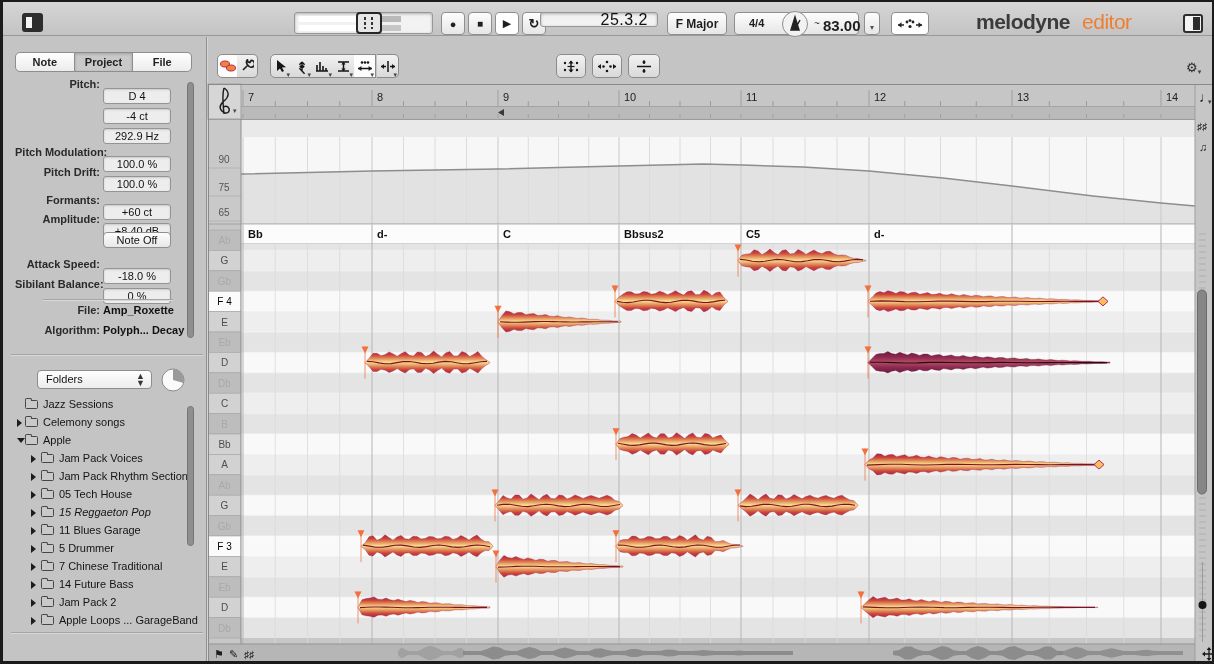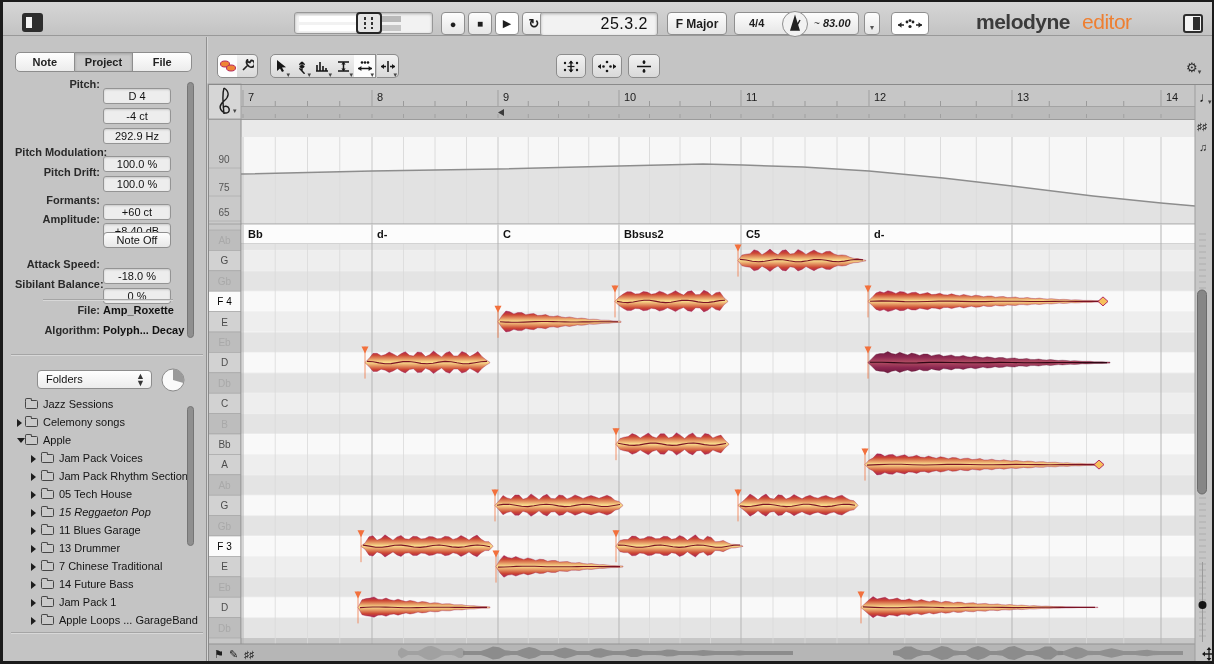--- a/index.html
+++ b/index.html
@@ -101,36 +101,36 @@
   <div class="abs raised tbtn" style="left:465px;top:10px;width:24px;height:23px;">
       <span style="font-size:10px;">■</span>
     </div>
   <div class="abs raised on tbtn" style="left:492px;top:10px;width:24px;height:23px;">
       <span style="font-size:11px;">▶</span>
     </div>
   <div class="abs raised tbtn" style="left:519px;top:10px;width:24px;height:23px;">
       <span style="font-size:13px;font-weight:bold;">↻</span>
     </div>
 
-  <div class="abs recessed timefield" style="left:537px;top:10px;width:118px;height:24px;">
+  <div class="abs recessed timefield" style="left:537px;top:10px;width:118px;height:15px;">
       <span>25.3.2</span>
     </div>
 
   <div class="abs raised tbtn keybtn" style="left:664px;top:10px;width:60px;height:23px;">
       <span>F Major</span>
     </div>
 
   <div class="abs raised" style="left:731px;top:10px;width:125px;height:23px;">
     <span class="abs" style="left:14px;top:4px;font-size:11px;font-weight:bold;color:#1e1e1e;">4/4</span>
     <svg class="abs" style="left:46px;top:-3px;" width="28" height="28">
       <circle cx="14" cy="14" r="12.5" fill="#f2f2f2" stroke="#8f8f8f"></circle>
       <path d="M10 20 L14 7 L18 20 Z M14 19 L19 10" fill="#222" stroke="#222" stroke-width="1.5"></path>
     </svg>
     <span class="abs" style="left:79px;top:5px;font-size:10px;color:#333;">~</span>
-    <span class="abs" style="left:88px;top:4px;font-size:11px;font-weight:bold;color:#1e1e1e;font-style:italic;">83.00</span>
+    <span class="abs" style="left:88px;top:4px;font-size:15px;font-weight:bold;color:#1e1e1e;">83.00</span>
   </div>
   <div class="abs raised tbtn" style="left:861px;top:10px;width:16px;height:23px;">
       <span style="font-size:8px;color:#555;margin-top:8px;">▾</span>
     </div>
 
   <div class="abs raised on tbtn" style="left:888px;top:10px;width:38px;height:23px;">
     <svg width="26" height="14">
       <path d="M1 8 H7 M25 8 H19" stroke="#222" stroke-width="1.6"></path>
       <path d="M1 8 l3.5 -2.8 v5.6 Z M25 8 l-3.5 -2.8 v5.6 Z" fill="#222"></path>
       <circle cx="10" cy="5" r="1.4" fill="#222"></circle>
@@ -251,36 +251,36 @@
         <span class="txt" style="left: 44px; font-style: italic;">15 Reggaeton Pop</span>
       </div>
       <div class="frow" style="top: 520px;">
         <span class="arr r" style="left: 16px;"></span>
         <span class="fold" style="left: 26px;"></span>
         <span class="txt" style="left: 44px;">11 Blues Garage</span>
       </div>
       <div class="frow" style="top: 538px;">
         <span class="arr r" style="left: 16px;"></span>
         <span class="fold" style="left: 26px;"></span>
-        <span class="txt" style="left: 44px;">13 Drummer</span>
+        <span class="txt" style="left: 44px;">5 Drummer</span>
       </div>
       <div class="frow" style="top: 556px;">
         <span class="arr r" style="left: 16px;"></span>
         <span class="fold" style="left: 26px;"></span>
         <span class="txt" style="left: 44px;">7 Chinese Traditional</span>
       </div>
       <div class="frow" style="top: 574px;">
         <span class="arr r" style="left: 16px;"></span>
         <span class="fold" style="left: 26px;"></span>
         <span class="txt" style="left: 44px;">14 Future Bass</span>
       </div>
       <div class="frow" style="top: 592px;">
         <span class="arr r" style="left: 16px;"></span>
         <span class="fold" style="left: 26px;"></span>
-        <span class="txt" style="left: 44px;">Jam Pack 1</span>
+        <span class="txt" style="left: 44px;">Jam Pack 2</span>
       </div>
       <div class="frow" style="top: 610px;">
         <span class="arr r" style="left: 16px;"></span>
         <span class="fold" style="left: 26px;"></span>
         <span class="txt" style="left: 44px;">Apple Loops ... GarageBand</span>
       </div>
     </div>
 
   <div class="vthumb" style="left:184px;top:80px;height:256px;"></div>
   <div class="vthumb" style="left:184px;top:404px;height:140px;"></div>

